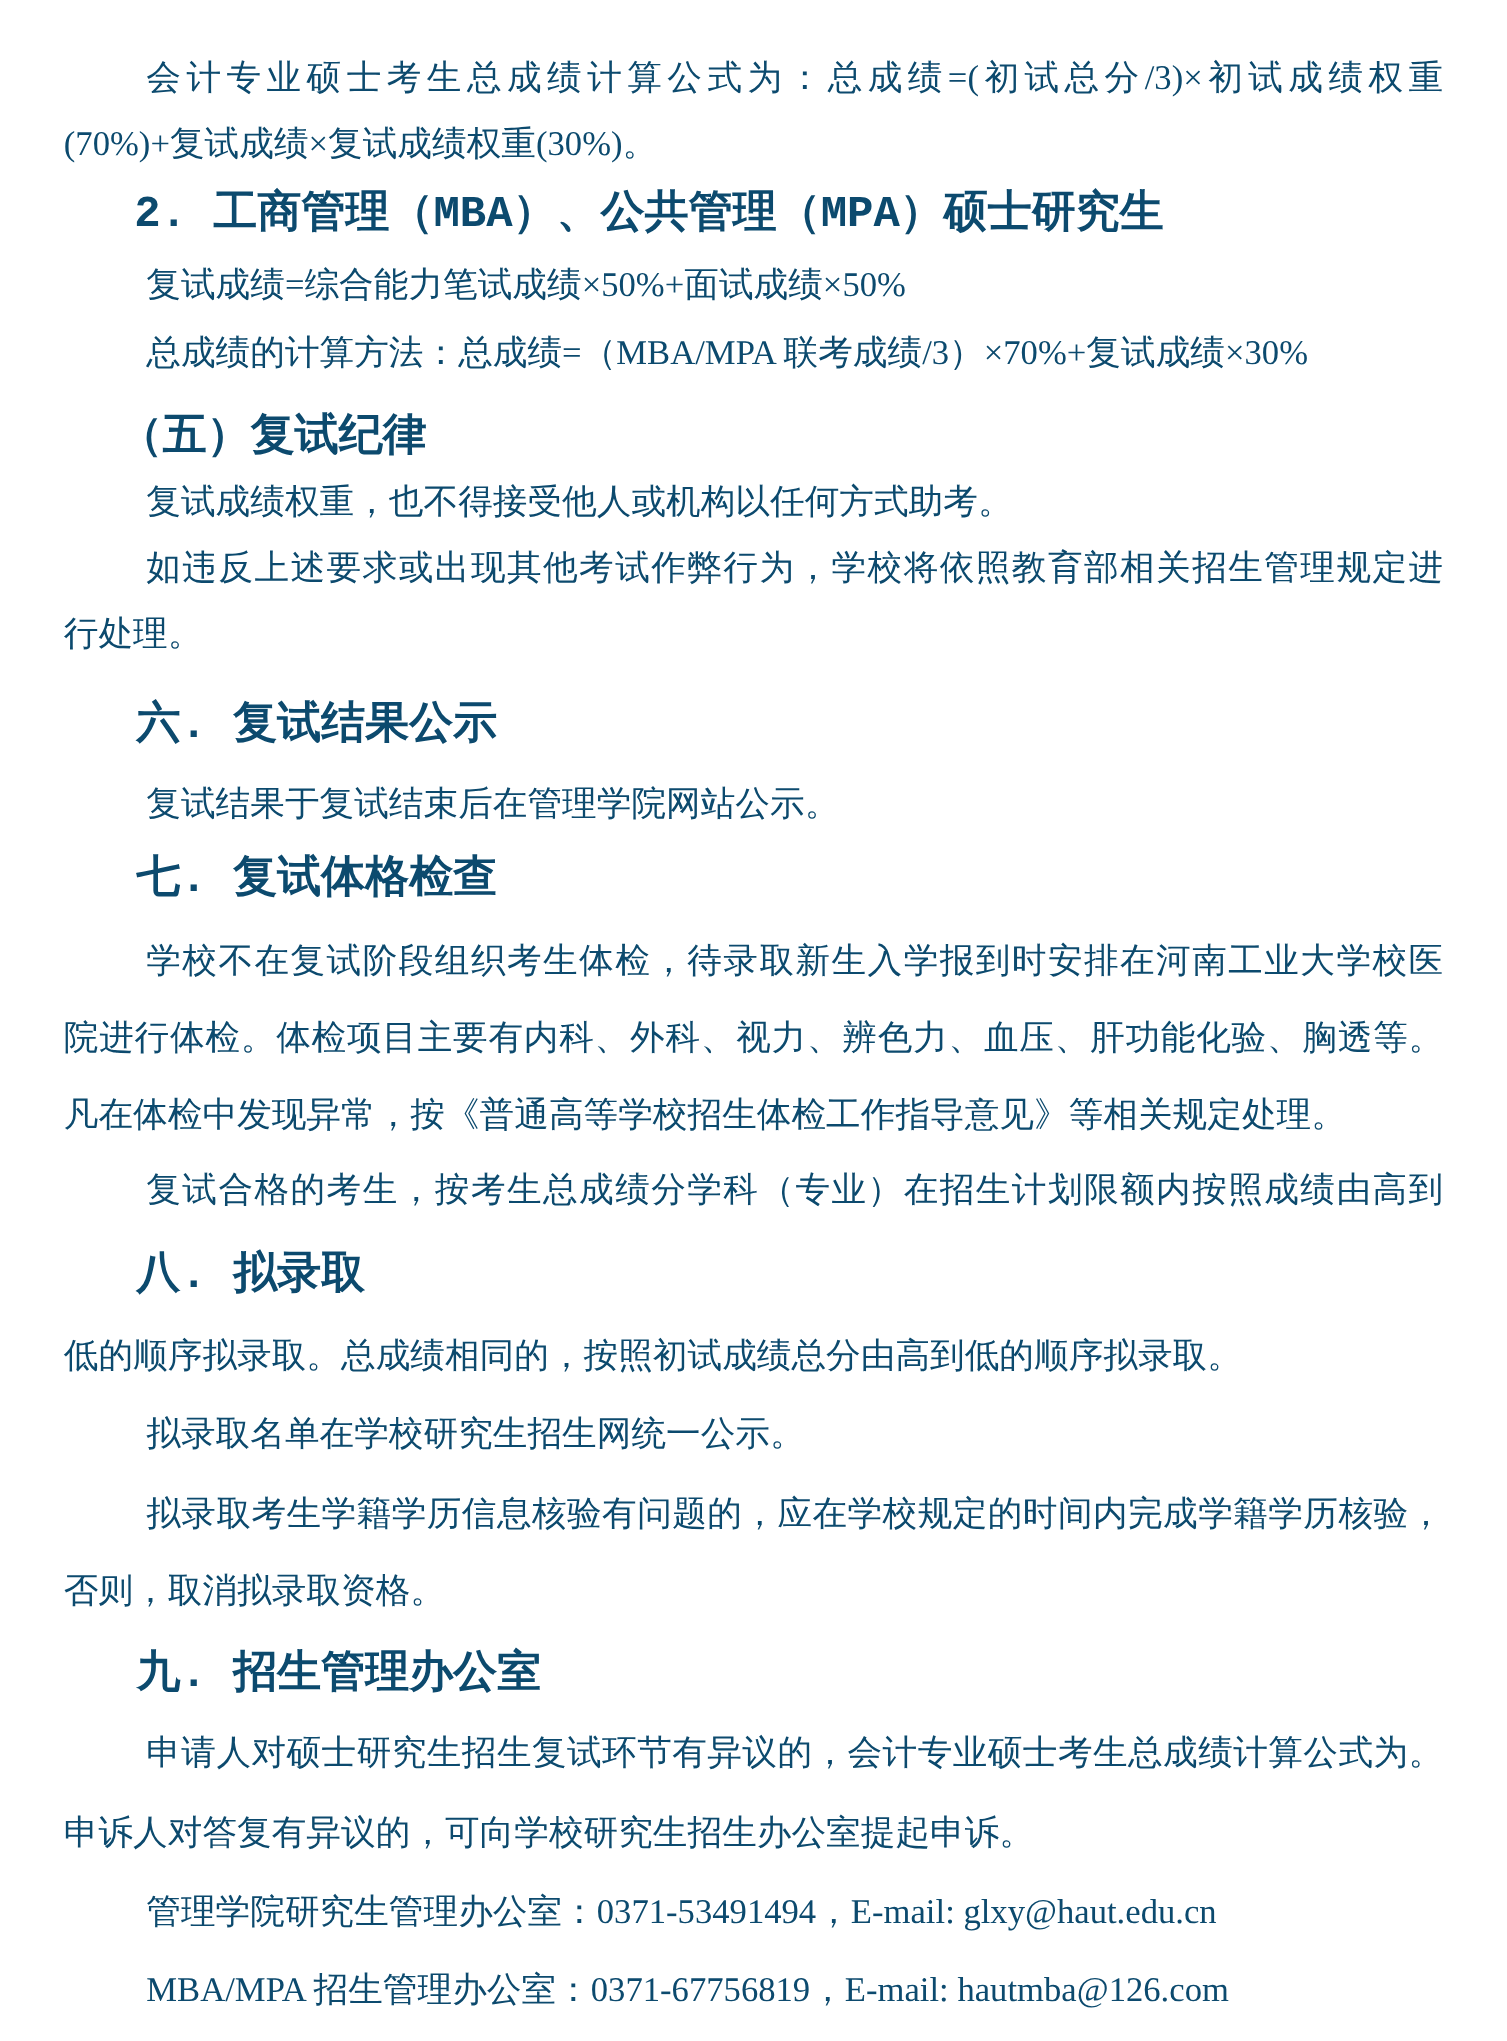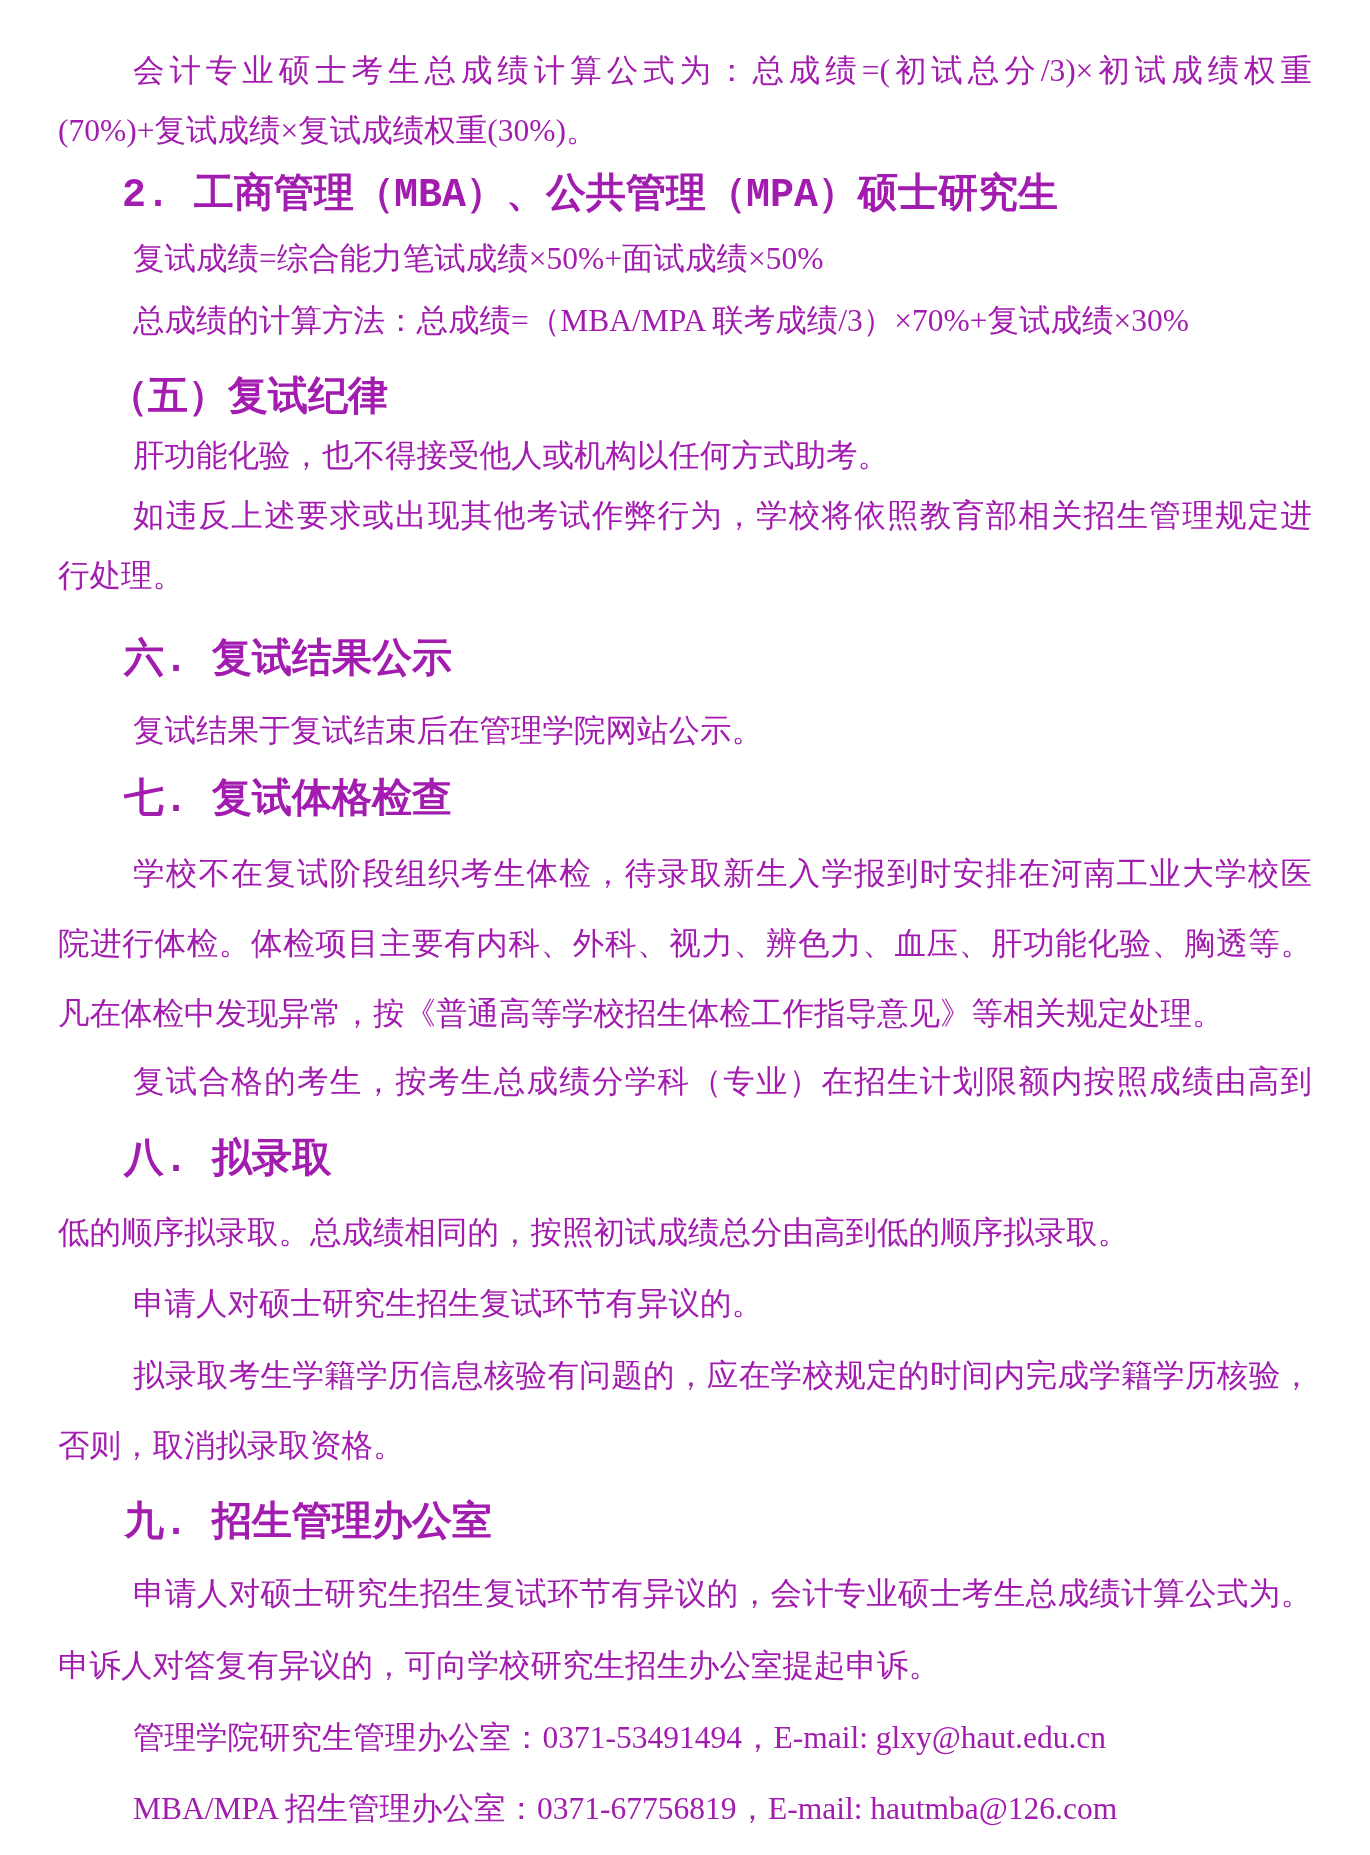--- a/index.html
+++ b/index.html
@@ -17,21 +17,21 @@
     font-family: "Liberation Serif", "DejaVu Serif", serif;
   }
   .content {
     padding: 36px 58px 0 58px; 
   }
   .ln {
     height: 70px;
     line-height: 70px;
     font-size: 31.5px;
     letter-spacing: 0;
-    color: #a21caf;
+    color: #0c4a6e;
     overflow: visible;
   }
   
   .j {
     text-align: justify;
     text-align-last: justify;
   }
   
   .ind { padding-left: 75px; }
   
@@ -50,36 +50,36 @@
 <div class="page">
   <div class="content">
 
     <div class="ln ind j">会计专业硕士考生总成绩计算公式为：总成绩=(初试总分/3)×初试成绩权重</div>
     <div class="ln" style="margin-top:-10px">(70%)+复试成绩×复试成绩权重(30%)。</div>
     <div class="ln heading hd-sub" style="margin-top:-5px">2. 工商管理（MBA）、公共管理（MPA）硕士研究生</div>
     <div class="ln ind" style="margin-top:-7px">复试成绩=综合能力笔试成绩×50%+面试成绩×50%</div>
     <div class="ln ind" style="margin-top:-8px">总成绩的计算方法：总成绩=（MBA/MPA 联考成绩/3）×70%+复试成绩×30%</div>
 
     <div class="ln heading hd-par" style="margin-top:8px">（五）复试纪律</div>
-    <div class="ln ind" style="margin-top:-13px">肝功能化验，也不得接受他人或机构以任何方式助考。</div>
+    <div class="ln ind" style="margin-top:-13px">复试成绩权重，也不得接受他人或机构以任何方式助考。</div>
     <div class="ln ind j" style="margin-top:-10px">如违反上述要求或出现其他考试作弊行为，学校将依照教育部相关招生管理规定进</div>
     <div class="ln" style="margin-top:-10px">行处理。</div>
 
     <div class="ln heading hd-num" style="margin-top:15px">六. 复试结果公示</div>
     <div class="ln ind">复试结果于复试结束后在管理学院网站公示。</div>
 
     <div class="ln heading hd-num">七. 复试体格检查</div>
     <div class="ln ind j" style="margin-top:3px">学校不在复试阶段组织考生体检，待录取新生入学报到时安排在河南工业大学校医</div>
     <div class="ln j">院进行体检。体检项目主要有内科、外科、视力、辨色力、血压、肝功能化验、胸透等。</div>
     <div class="ln">凡在体检中发现异常，按《普通高等学校招生体检工作指导意见》等相关规定处理。</div>
 
     <div class="ln ind j" style="margin-top:-2px">复试合格的考生，按考生总成绩分学科（专业）在招生计划限额内按照成绩由高到</div>
     <div class="ln heading hd-num" style="margin-top:9px">八. 拟录取</div>
     <div class="ln" style="margin-top:2px">低的顺序拟录取。总成绩相同的，按照初试成绩总分由高到低的顺序拟录取。</div>
-    <div class="ln ind" style="margin-top:1px">申请人对硕士研究生招生复试环节有异议的。</div>
+    <div class="ln ind" style="margin-top:1px">拟录取名单在学校研究生招生网统一公示。</div>
     <div class="ln ind j" style="margin-top:2px">拟录取考生学籍学历信息核验有问题的，应在学校规定的时间内完成学籍学历核验，</div>
     <div class="ln">否则，取消拟录取资格。</div>
 
     <div class="ln heading hd-num" style="margin-top:8px">九. 招生管理办公室</div>
     <div class="ln ind j">申请人对硕士研究生招生复试环节有异议的，会计专业硕士考生总成绩计算公式为。</div>
     <div class="ln" style="margin-top:2px">申诉人对答复有异议的，可向学校研究生招生办公室提起申诉。</div>
     <div class="ln ind" style="margin-top:2px">管理学院研究生管理办公室：0371-53491494，E-mail: glxy@haut.edu.cn</div>
     <div class="ln ind" style="margin-top:1px">MBA/MPA 招生管理办公室：0371-67756819，E-mail: hautmba@126.com</div>
 
   </div>

